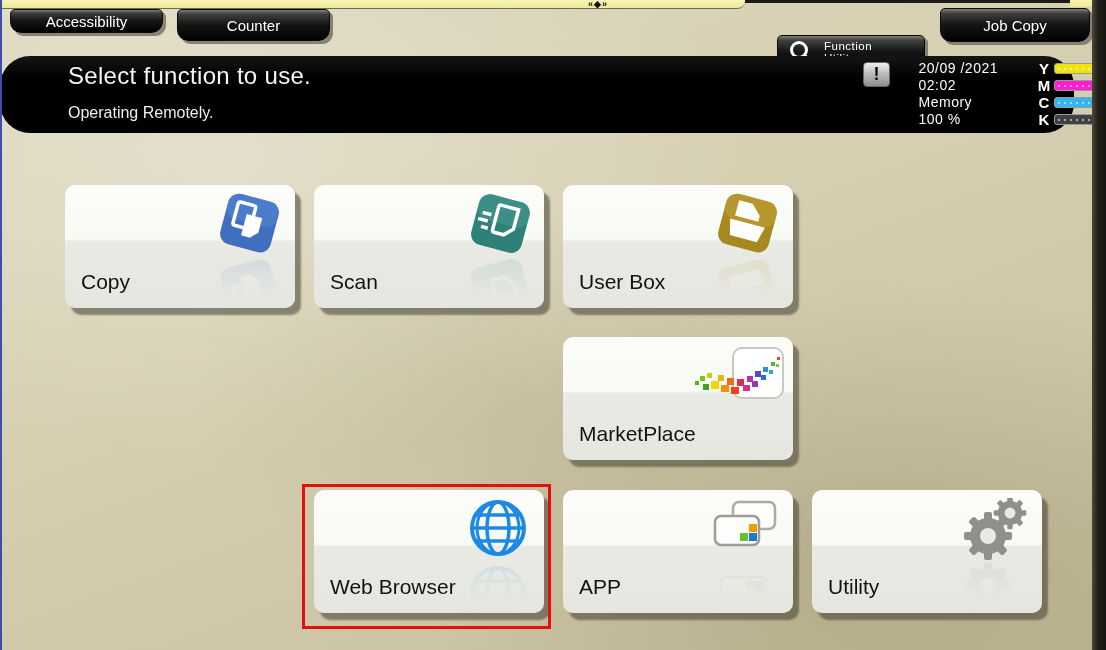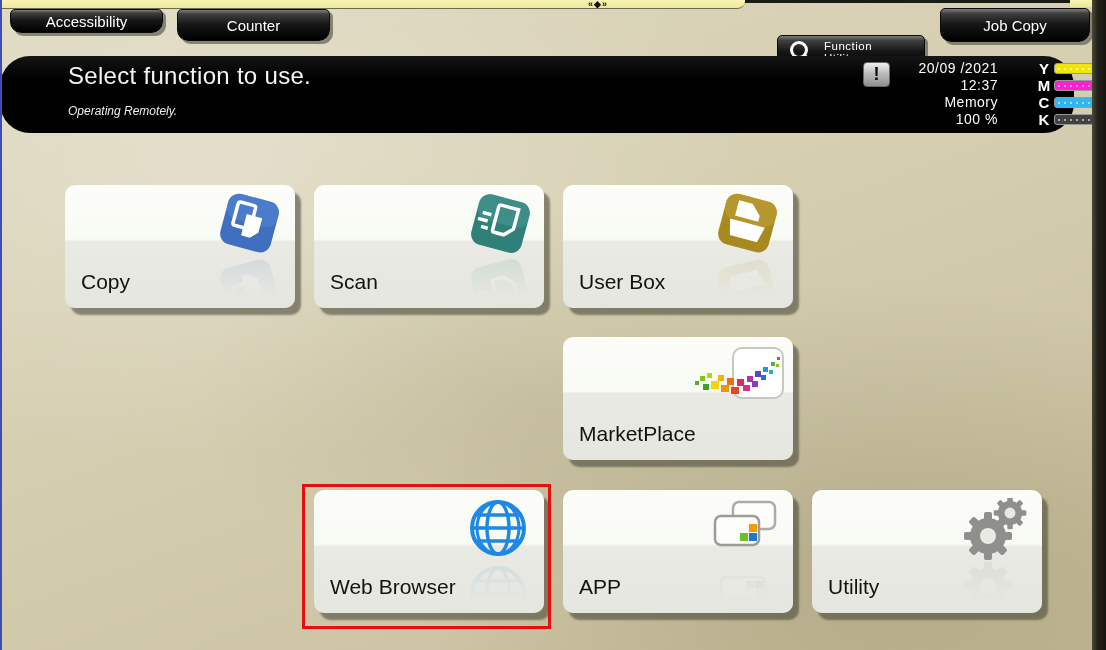--- a/index.html
+++ b/index.html
@@ -39,26 +39,26 @@
   .btn-counter      { left:177px; top:9px; width:153px; height:32px; }
   .btn-func-search  { left:777px; top:8px; width:148px; height:34px; justify-content:flex-start; padding-left:10px;margin-top:27px; }
   .btn-job-list     { left:940px; top:8px; width:150px; height:34px; }
   .fs-text { font-size:11.5px; line-height:12px; text-align:left; margin-left:10px; letter-spacing:.5px; }
   .mag-icon { width:26px; height:26px; flex:0 0 auto; }
 
   
   .header { position:absolute; left:0; top:56px; width:1074px; height:77px;
     background:linear-gradient(180deg,#151515 0%, #000 30%); color:#fff; z-index:8;border-radius:30px; }
   .hdr-title { position:absolute; left:68px; top:6px; font-size:24px; color:#f4f4f4; letter-spacing:.3px; }
-  .hdr-sub   { position:absolute; left:68px; top:48px; font-size:12px; color:#eeeeee;font-style:italic; }
+  .hdr-sub   { position:absolute; left:68px; top:48px; font-size:16px; color:#eeeeee; }
   .alert-box { position:absolute; left:863px; top:6px; width:27px; height:25px; border-radius:4px;
     background:linear-gradient(180deg,#efefef 0%, #bdbdbd 45%, #8f8f8f 100%);
     color:#0a0a0a; font-weight:bold; font-size:18px; display:flex; align-items:center; justify-content:center;
     border:1px solid #666; }
-  .hdr-stats { position:absolute; right:76px; top:4px; text-align:right; font-size:14px;
+  .hdr-stats { position:absolute; right:76px; top:4px; text-align:left; font-size:14px;
     line-height:17px; color:#fbfbfb; letter-spacing:.5px; }
   .toner { position:absolute; left:1034px; top:4px; }
   .toner-row { display:flex; align-items:center; height:17px; }
   .toner-letter { width:20px; text-align:center; font-size:15px; font-weight:bold; color:#fff; }
   .toner-bar { width:40px; height:11px; border:1px solid #999; border-radius:3px; position:relative; }
   .toner-bar::after { content:""; position:absolute; left:3px; right:3px; top:4px; height:2px;
     background:repeating-linear-gradient(90deg, rgba(255,255,255,.55) 0 2px, transparent 2px 6px); }
 
   
   .tile { position:absolute; width:230px; height:123px; border-radius:10px; cursor:pointer;
@@ -119,21 +119,21 @@
   </div>
 
   <div class="header">
     <div class="hdr-title">Select function to use.</div>
     <div class="hdr-sub">Operating Remotely.</div>
     <div class="alert-box">
       <span>!</span>
     </div>
     <div class="hdr-stats">
       <div>20/09 /2021</div>
-      <div>12:37</div>
+      <div>02:02</div>
       <div>Memory</div>
       <div>100 %</div>
     </div>
     <div class="toner">
       <div class="toner-row">
         <span class="toner-letter">Y</span>
         <span class="toner-bar" style="background:#f0e40c"></span>
       </div>
       <div class="toner-row">
         <span class="toner-letter">M</span>

